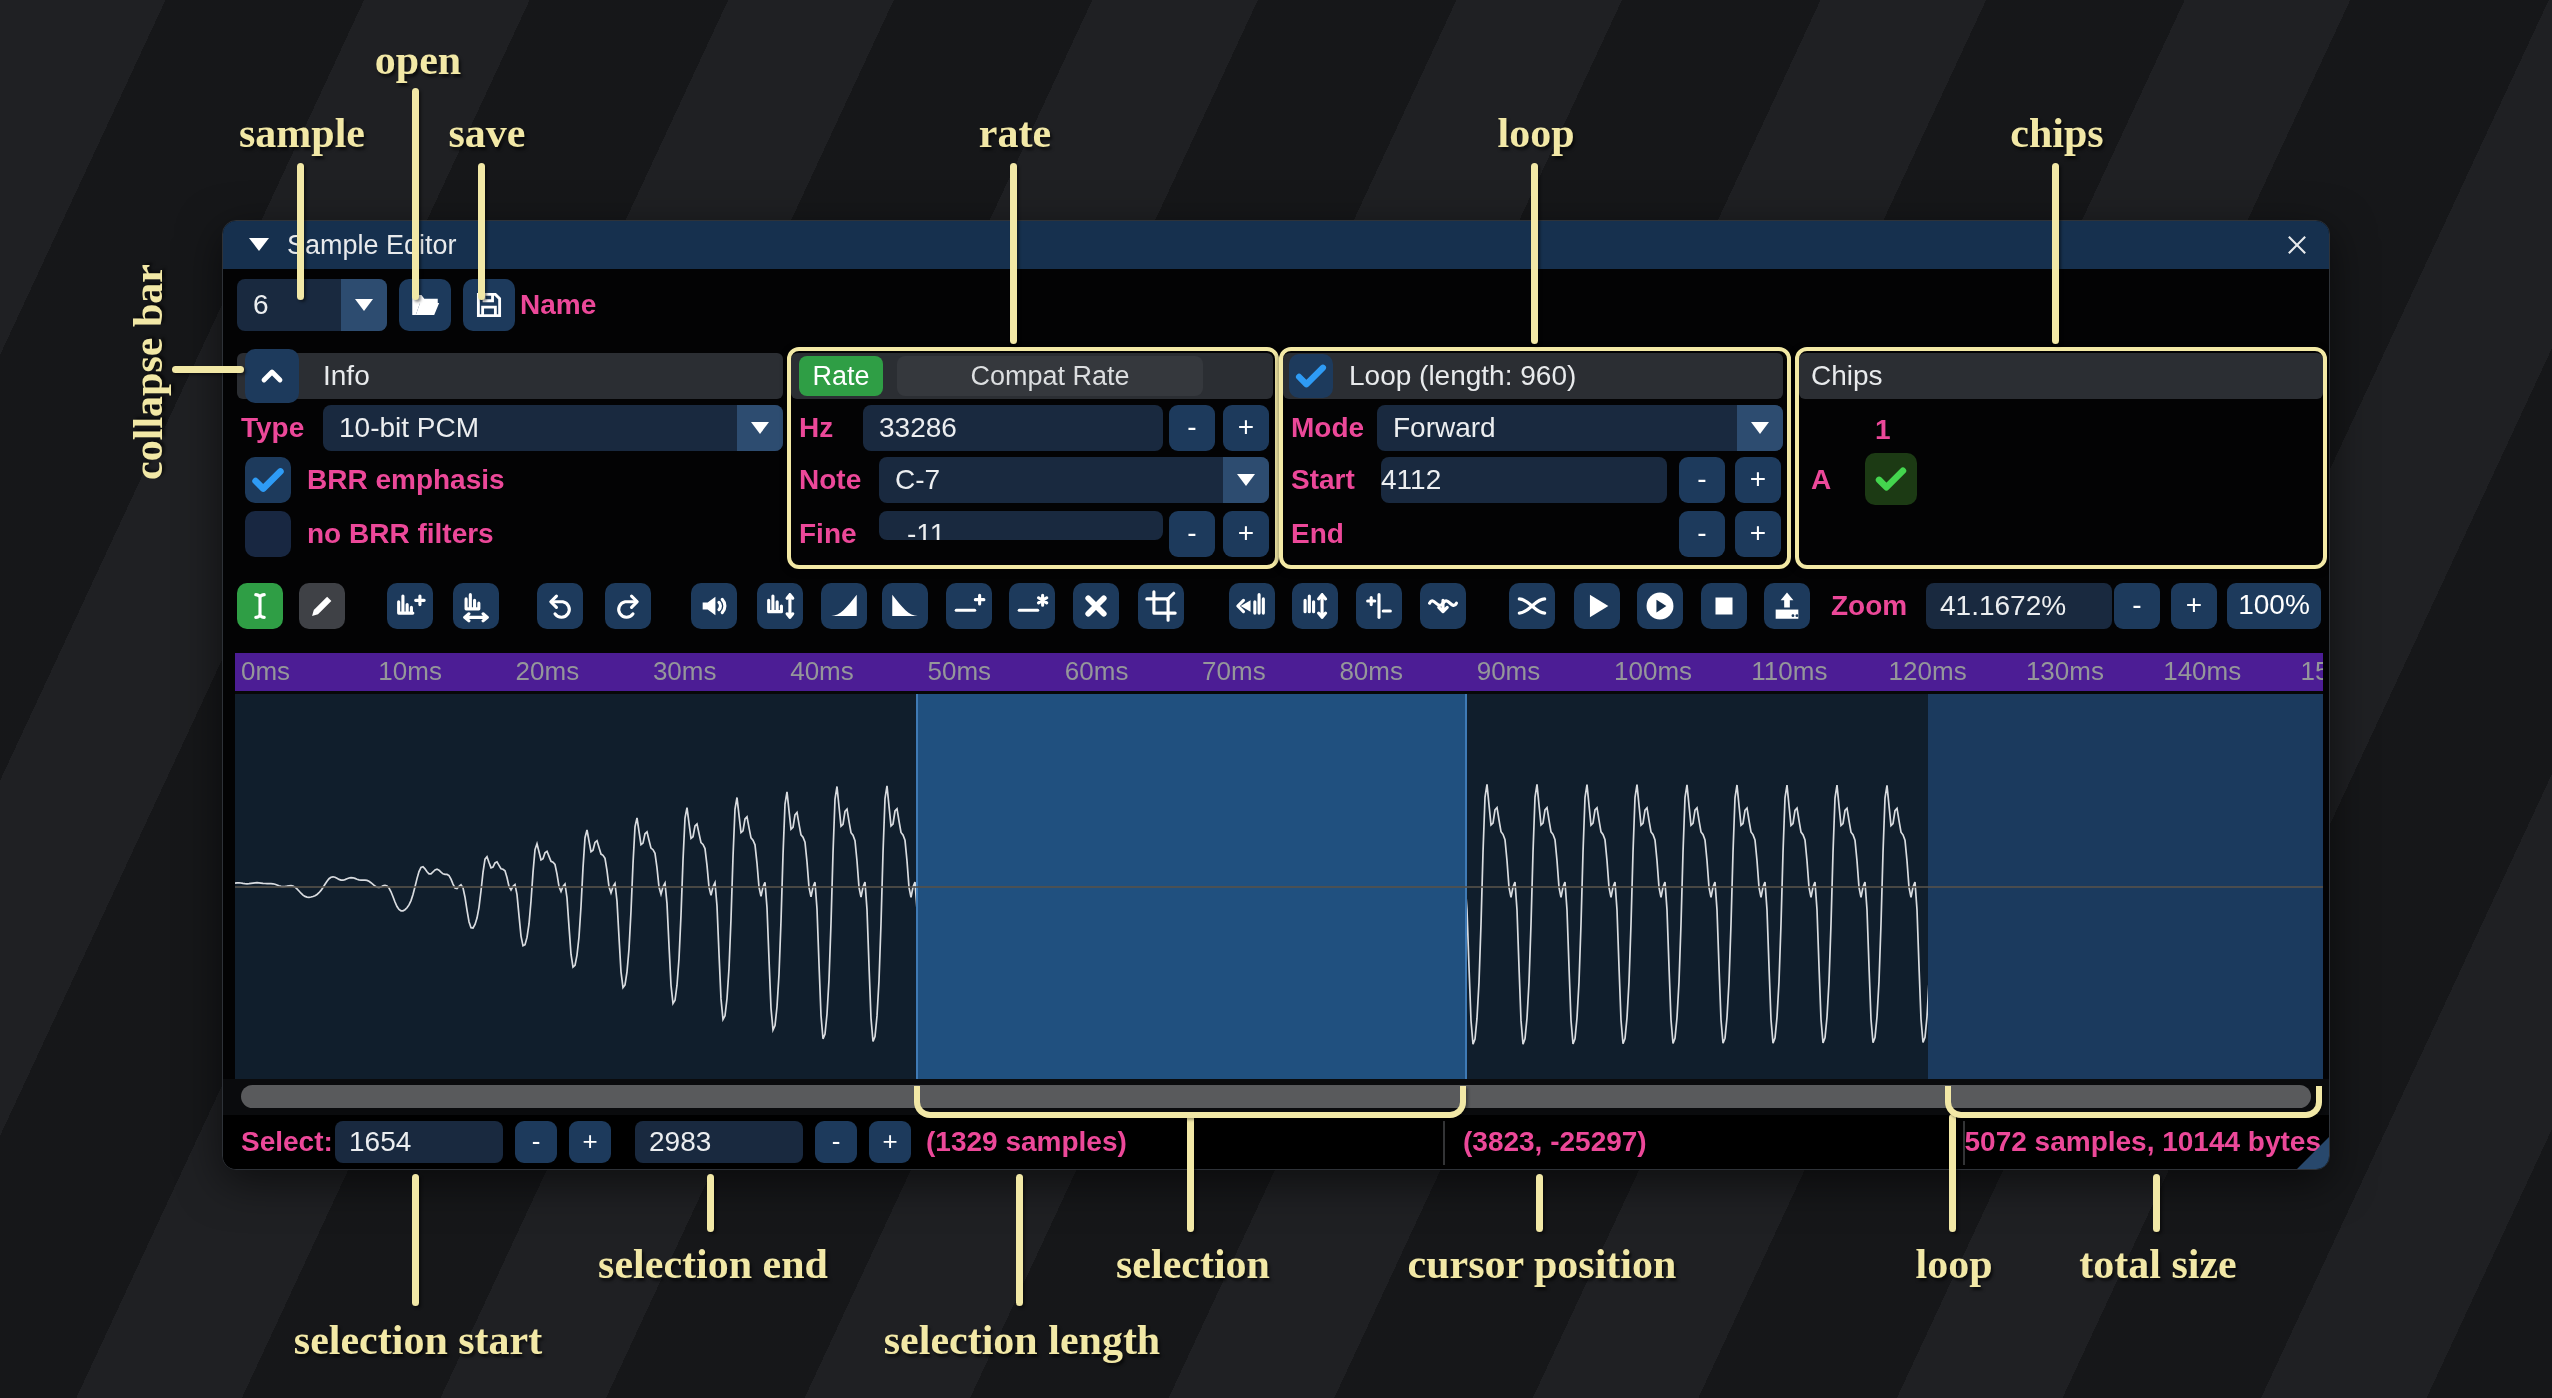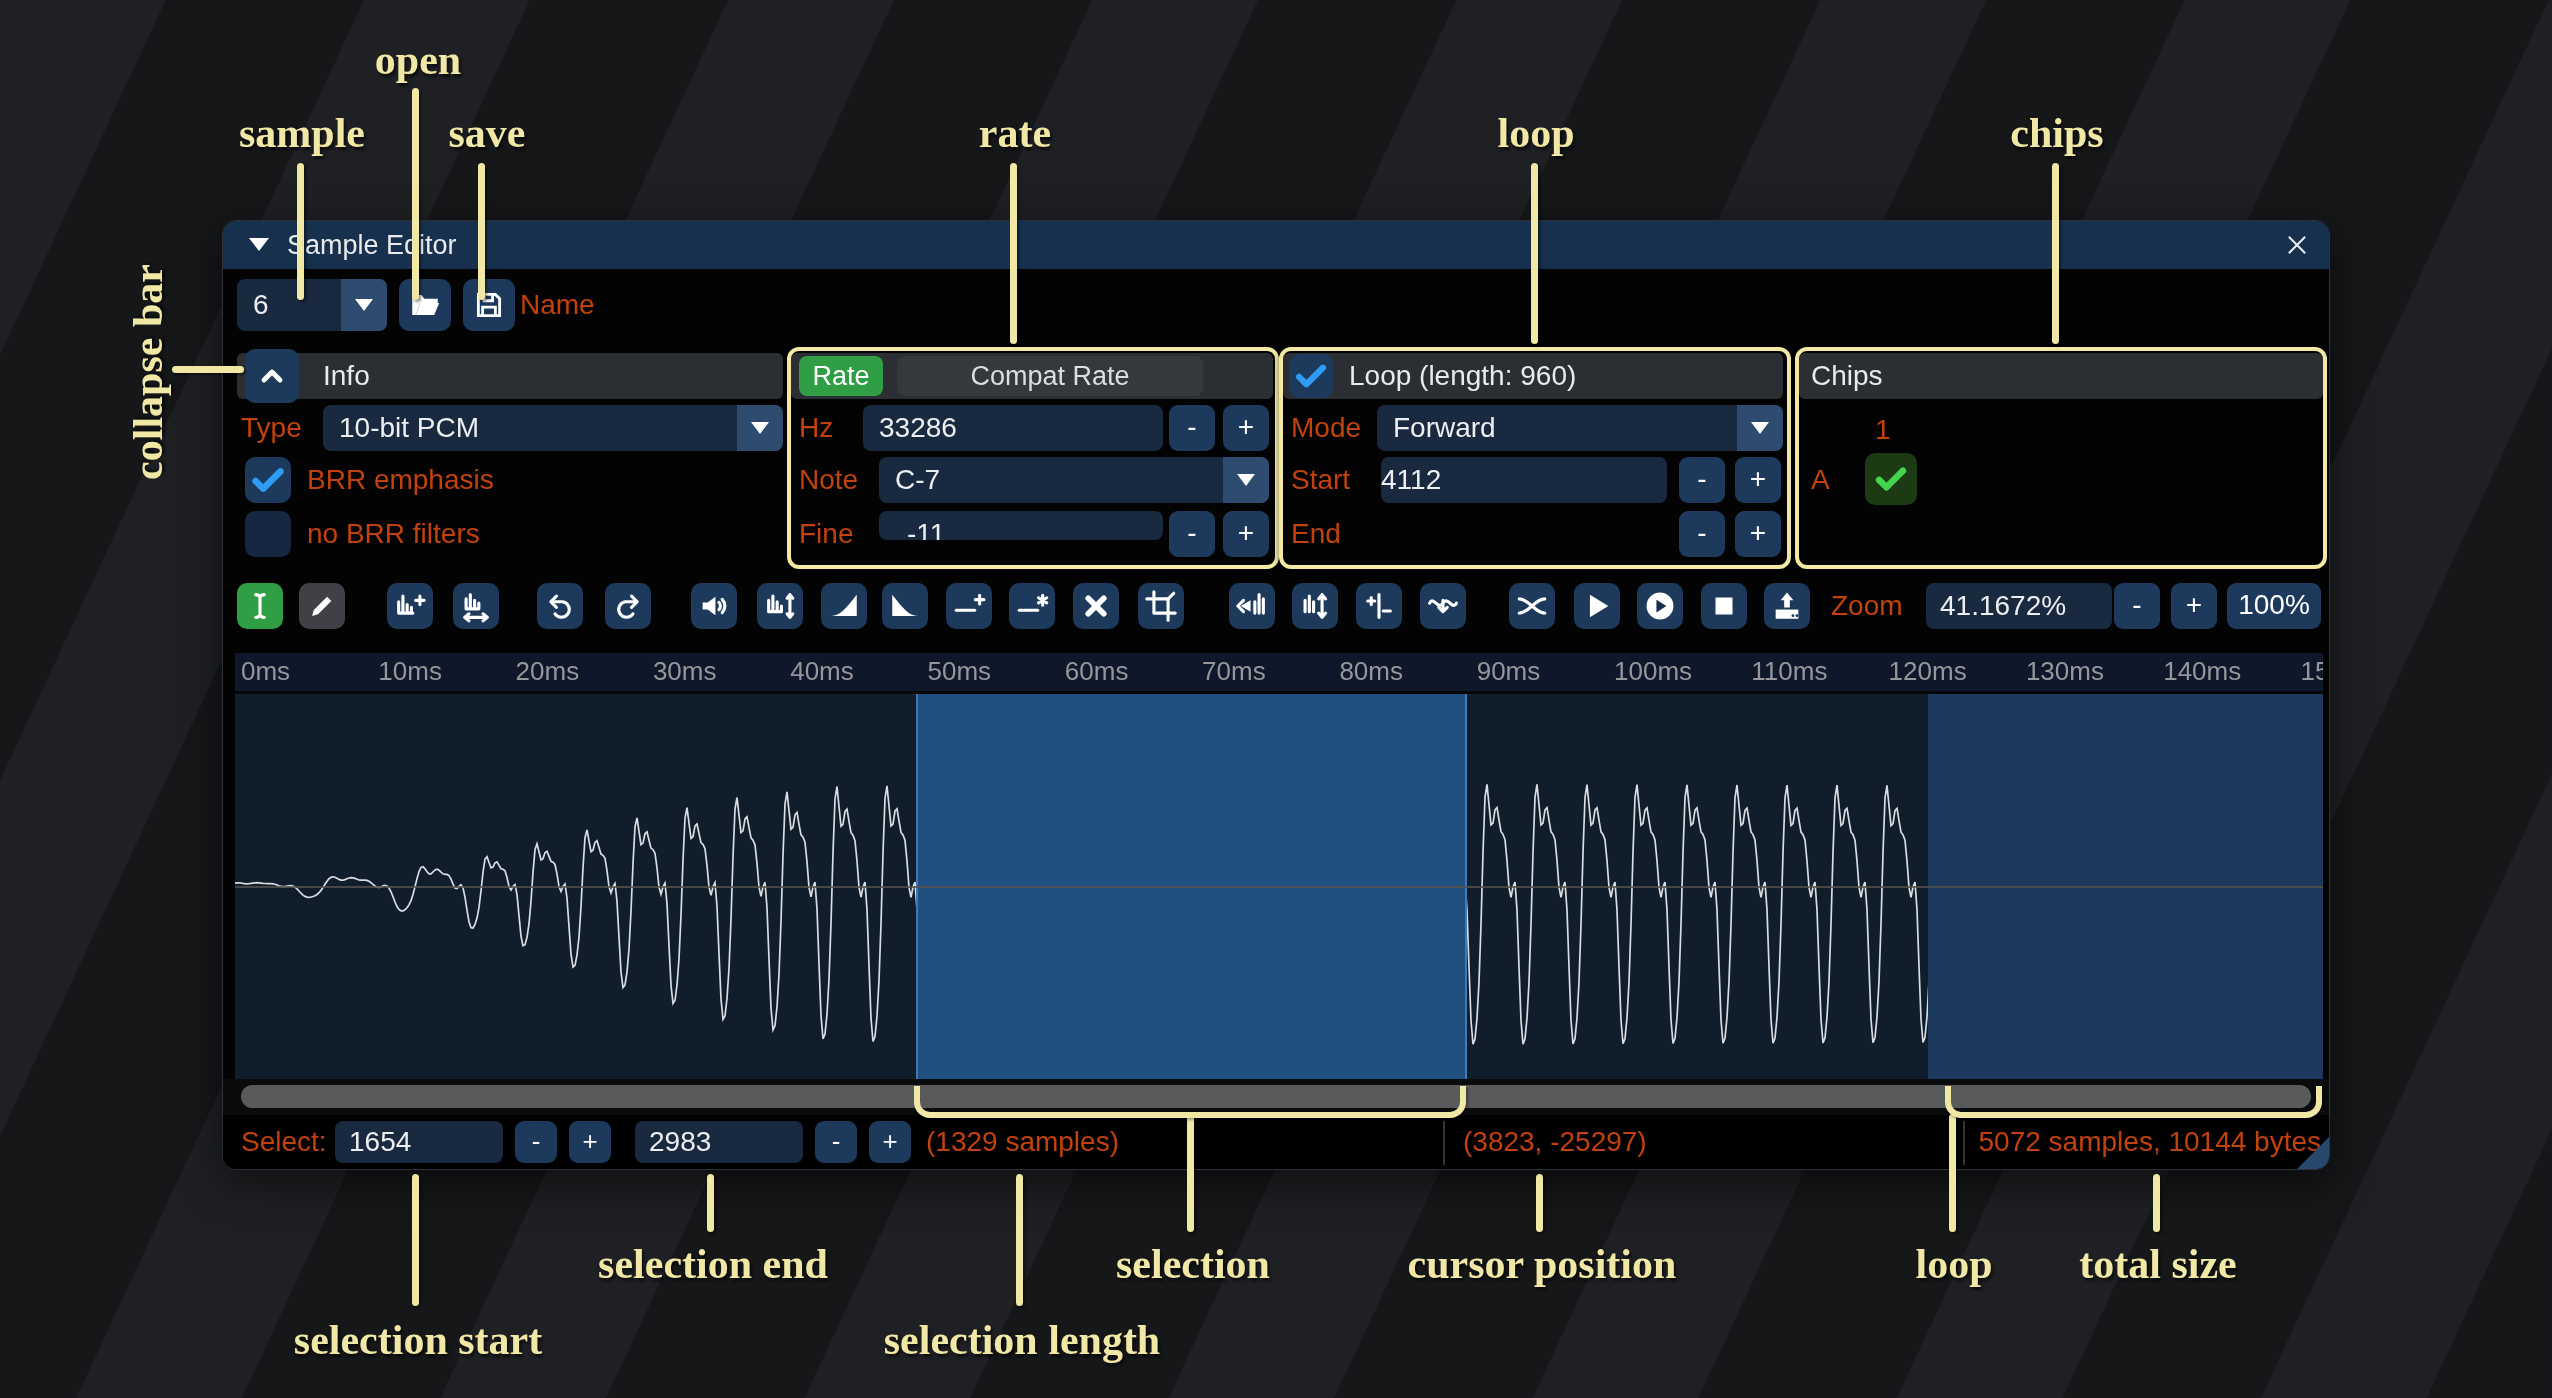--- a/index.html
+++ b/index.html
@@ -9,37 +9,37 @@
     font-family:"Liberation Sans", sans-serif;}
   
   #win{position:absolute;left:222px;top:220px;width:2106px;height:948px;background:#030304;
     border:1px solid #2e3238;border-radius:14px;overflow:hidden;box-shadow:0 12px 44px rgba(0,0,0,.55);}
   #titlebar{position:absolute;left:0;top:0;width:2106px;height:48px;background:#16304e;}
   .tri-down{width:0;height:0;border-left:10px solid transparent;border-right:10px solid transparent;border-top:13px solid #fff;}
   #title-tri{position:absolute;left:26px;top:17px;}
   #title-text{position:absolute;left:64px;top:0;height:48px;line-height:48px;color:#e8eaec;font-size:27px;}
   #close-x{position:absolute;right:18px;top:10px;width:28px;height:28px;}
   .input{background:#19293f;border-radius:8px;color:#eceef0;font-size:28px;line-height:46px;white-space:nowrap;overflow:hidden;}
-  .lbl{color:#c2410c;font-size:28px;line-height:46px;white-space:nowrap;}
+  .lbl{color:#ec4899;font-size:28px;line-height:46px;white-space:nowrap;font-weight:bold;}
   .btn{background:#1d3a5c;border-radius:10px;display:flex;align-items:center;justify-content:center;}
   .pm{position:absolute;width:46px;height:46px;background:#1d3a5c;border-radius:9px;color:#fff;font-size:28px;text-align:center;line-height:44px;}
   .dd{position:absolute;background:#19293f;border-radius:8px;}
   .dd .val{position:absolute;left:16px;top:0;color:#eceef0;font-size:28px;line-height:46px;white-space:nowrap;}
   .dd .arrow{position:absolute;right:0;top:0;width:46px;height:100%;background:#2d4c70;border-radius:0 8px 8px 0;display:flex;align-items:center;justify-content:center;}
   .dd .arrow .tri-down{border-left-width:9px;border-right-width:9px;border-top-width:12px;}
   .hdr{position:absolute;background:#2b2e33;border-radius:6px;}
   .hdr .htext{color:#e8eaec;font-size:28px;line-height:46px;position:absolute;top:0;}
   .chk{position:absolute;background:#1d3a5c;border-radius:10px;}
   .chk.off{background:#182741;}
   
   .tbtn{position:absolute;top:362px;width:46px;height:46px;background:#1d3a5c;border-radius:10px;display:flex;align-items:center;justify-content:center;}
   .tbtn.green{background:#2f9e45;}
   .tbtn.gray{background:#3f4146;}
   
-  #ruler{position:absolute;left:12px;top:432px;width:2088px;height:38px;background:#0f172a;border-bottom:3px solid #070708;overflow:hidden;}
+  #ruler{position:absolute;left:12px;top:432px;width:2088px;height:38px;background:#4c1d95;border-bottom:3px solid #070708;overflow:hidden;}
   .tick{position:absolute;top:0;color:#95979a;font-size:26px;line-height:36px;white-space:nowrap;}
   
   #wavearea{position:absolute;left:12px;top:473px;width:2088px;height:385px;background:#101e2c;overflow:hidden;}
   .region{position:absolute;top:0;height:100%;}
   #centerline{position:absolute;left:0;top:192px;width:100%;height:2px;background:#56514a;opacity:.8;}
   
   #scrolltrack{position:absolute;left:0px;top:858px;width:2106px;height:36px;background:#0a0b0d;}
   #scrollthumb{position:absolute;left:18px;top:6px;width:2070px;height:23px;background:#595a5c;border-radius:12px;}
   
   #statusbar{position:absolute;left:0;top:894px;width:2106px;height:54px;background:#000;}

